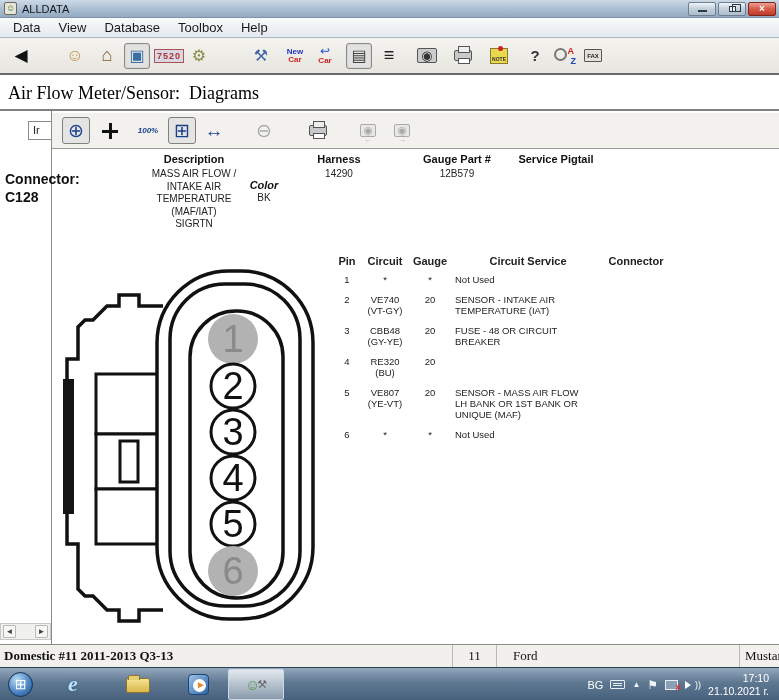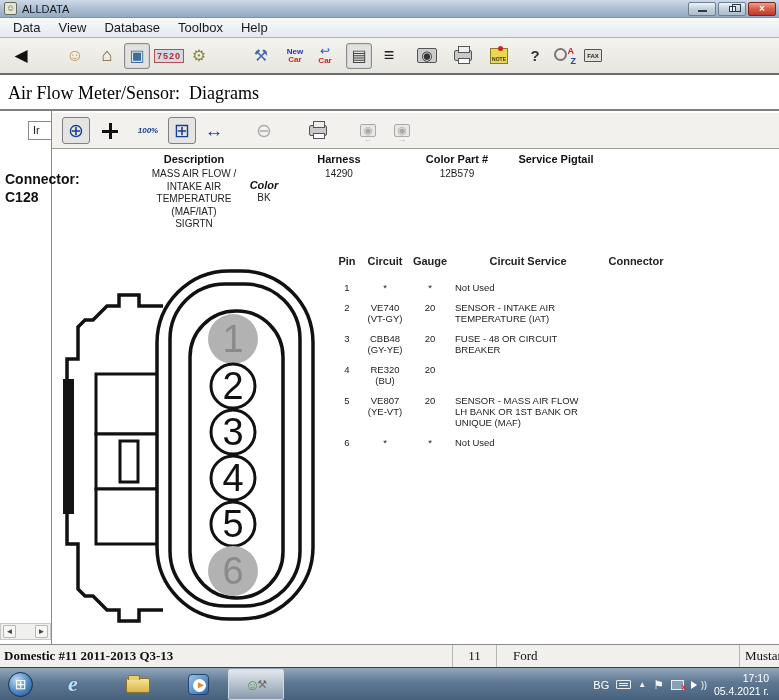--- a/index.html
+++ b/index.html
@@ -96,21 +96,21 @@
   
   .abs { position:absolute; }
   .hd { font-size:11px; font-weight:bold; color:#111; text-align:center; }
   .val { font-size:10px; color:#222; text-align:center; }
   .pre { white-space:pre-line; }
   .conn-label { font-size:14px; font-weight:bold; color:#111; }
 
   
   .pin-table { position:absolute; left:335px; top:144px; width:330px; }
   .pt-row { display:flex; margin-bottom:9px; font-size:9.5px; line-height:11px; color:#222; }
-  .pt-head { font-size:11px; font-weight:bold; margin-bottom:14px; line-height:13px; }
+  .pt-head { font-size:11px; font-weight:bold; margin-bottom:6px; line-height:13px; }
   .c-pin { width:24px; text-align:center; flex:none; }
   .c-cir { width:52px; text-align:center; flex:none; }
   .c-gau { width:38px; text-align:center; flex:none; }
   .c-fn  { width:158px; padding-left:6px; flex:none; }
   .pt-head .c-fn { text-align:center; padding-left:0; }
   .c-qu  { width:58px; text-align:center; flex:none; }
 
   
   .statusbar { position:absolute; left:0; top:644px; width:779px; height:23px; background:#f1f0ec;
     border-top:1px solid #8a8a8a; font-family:"Liberation Serif", serif; font-size:13px; color:#111; }
@@ -283,21 +283,21 @@
           <span class="subarrow">←</span>
         </span>
       <span class="zb dis" style="margin-left:6px">
           <span class="g-cam2">◉</span>
           <span class="subarrow">→</span>
         </span>
     </div>
 
     <span class="abs hd" style="left:140px; top:42px; width:108px;">Description</span>
     <span class="abs hd" style="left:303px; top:42px; width:72px;">Harness</span>
-    <span class="abs hd" style="left:413px; top:42px; width:88px;">Color Part #</span>
+    <span class="abs hd" style="left:413px; top:42px; width:88px;">Gauge Part #</span>
     <span class="abs hd" style="left:510px; top:42px; width:92px;">Service Pigtail</span>
 
     <span class="abs conn-label" style="left:5px; top:60px;">Connector:</span>
     <span class="abs conn-label" style="left:5px; top:78px;">C128</span>
 
     <span class="abs val pre" style="left:140px; top:57px; width:108px; line-height:12.5px;">MASS AIR FLOW /
 INTAKE AIR
 TEMPERATURE
 (MAF/IAT)
 SIGRTN</span>
@@ -430,18 +430,18 @@
       <span class="tray-lang">BG</span>
       <span class="tray-kbd"></span>
       <span class="tray-up">▲</span>
       <span class="tray-flag">⚑</span>
       <span class="tray-net">
           <span class="x">×</span>
         </span>
       <span class="tray-spk"><span>))</span></span>
       <span class="tray-clock">
         <div>17:10</div>
-        <div>05.4.2021 г.</div>
+        <div>21.10.2021 г.</div>
       </span>
     </span>
   </div>
 
 </div>
 
 </body></html>

